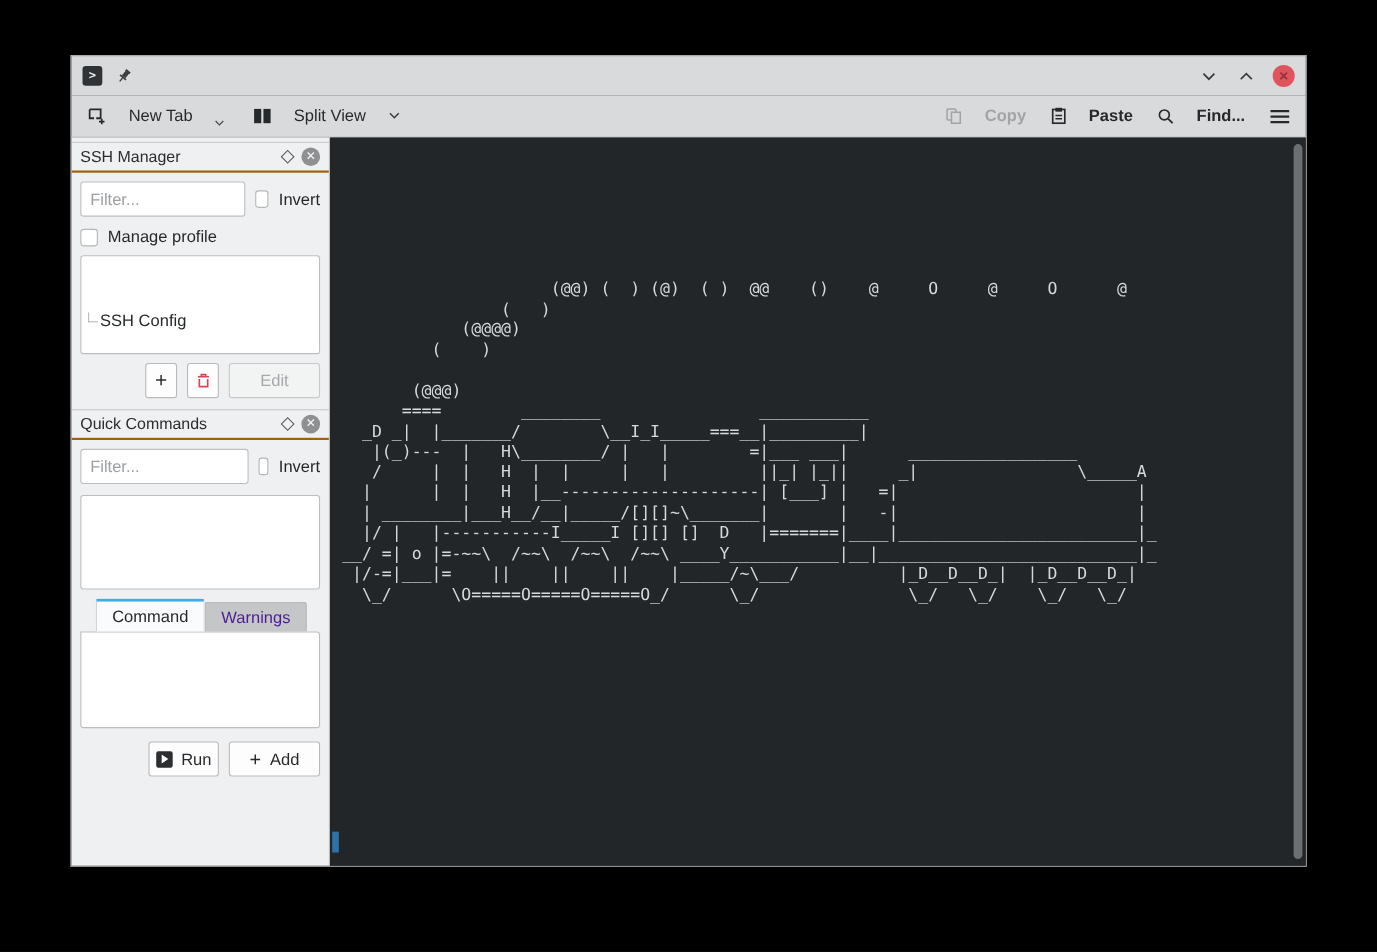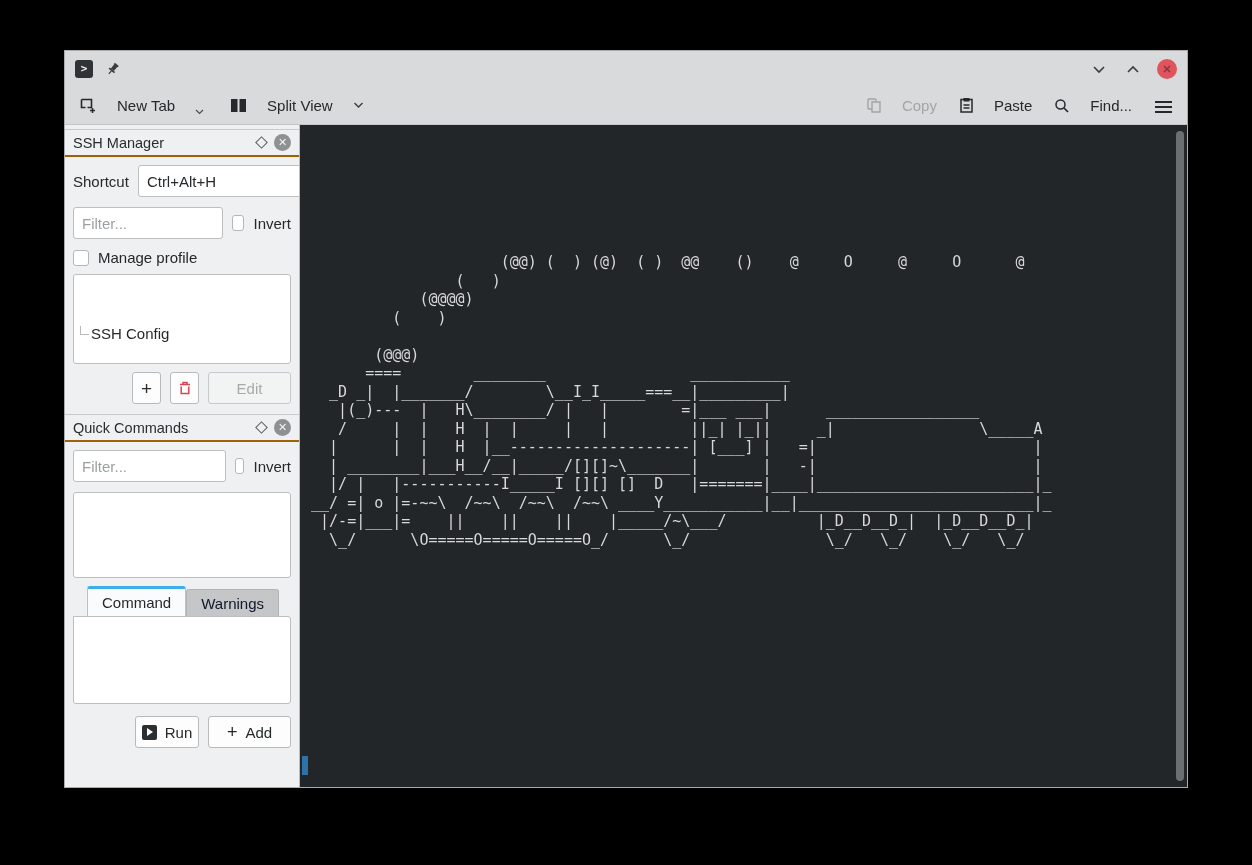--- a/index.html
+++ b/index.html
@@ -19,21 +19,21 @@
   .tb-right { margin-left:auto; display:flex; align-items:center; gap:14px; z-index:2; }
   .winbtn { width:20px; height:20px; display:flex; align-items:center; justify-content:center; }
   .closebtn { width:20px; height:20px; border-radius:50%; background:#e0545e;
               display:flex; align-items:center; justify-content:center; }
 
   
   .toolbar { height:38px; background:#d9dadb; border-bottom:1px solid #c3c4c5;
              display:flex; align-items:center; padding:0 14px; gap:26px; flex:0 0 auto; }
   .tool-btn { display:flex; align-items:center; gap:20px; font-size:15px; color:#26292b; }
   .tool-btn.disabled { color:#a2a4a6; }
-  .tool-right { margin-left:auto; display:flex; align-items:flex-end; gap:22px; }
+  .tool-right { margin-left:auto; display:flex; align-items:center; gap:22px;font-weight:bold; }
   .mini-chevron { transform:translateY(6px); }
 
   
   .main { flex:1; display:flex; min-height:0; }
 
   
   .sidebar { width:235px; background:#eff0f1; flex:0 0 auto; display:flex; flex-direction:column;
              border-right:1px solid #babbbc; overflow:hidden; }
   .panel-header { height:28px; display:flex; align-items:center; padding:0 8px;
                   border-bottom:2px solid #a16207; border-top:1px solid #c9cacb; gap:8px; }
@@ -61,21 +61,21 @@
   .btn-row { display:flex; justify-content:flex-end; gap:9px; margin-top:8px; }
   .sq { width:29px; }
   .btn.disabled { color:#a7a9ab; background:#f2f3f3; border-color:#c8c9ca; }
   .plus-glyph { font-size:19px; color:#2b2e30; line-height:1; }
 
   .tabs { display:flex; align-items:flex-end; margin-top:8px; }
   .tab { font-size:15px; padding:0 14px; display:flex; align-items:center; }
   .tab.active { background:#fafbfc; border:1px solid #bcbec0; border-bottom:none;
                 border-top:3px solid #3daee9; border-radius:3px 3px 0 0; height:30px; color:#26292b;margin-left:14px; }
   .tab.inactive { background:#c5c6c7; border:1px solid #b2b4b5; border-bottom:none;
-                  border-radius:3px 3px 0 0; height:27px; color:#0f172a; }
+                  border-radius:3px 3px 0 0; height:27px; color:#4c1d95; }
   .textarea-box { background:#fff; border:1px solid #bcbec0; height:88px; border-radius:0 3px 3px 3px; }
 
   .run-icon { width:15px; height:15px; background:#2c2f31; border-radius:2px; position:relative; }
   .run-icon:before { content:""; position:absolute; left:5px; top:3.5px; border-left:6px solid #fff;
                      border-top:4px solid transparent; border-bottom:4px solid transparent; }
 
   
   .terminal { flex:1; position:relative; background:#232629; overflow:hidden; }
   .term-pre { position:absolute; left:2px; top:128px; font-family:"DejaVu Sans Mono","Liberation Mono",monospace;
               font-size:15px; line-height:18.5px; color:#d6d8d9; white-space:pre; }
@@ -182,24 +182,20 @@
 
     <div class="sidebar">
 
       <div style="margin-top:4px;">
         <div class="panel-header">
           <span class="panel-title">SSH Manager</span>
           <span class="diamond"></span>
           <span class="panel-close">✕</span>
         </div>
         <div class="panel-body">
-          <div class="form-row">
-            <span class="lbl">Shortcut</span>
-            <input type="text" class="shortcut-input" value="Ctrl+Alt+H" style="">
-          </div>
           <div class="form-row" style="gap:9px;">
             <input type="text" class="filter-input" placeholder="Filter..." style="">
             <span class="checkbox"></span>
             <span class="lbl">Invert</span>
           </div>
           <div class="form-row" style="gap:9px; margin-bottom:8px;">
             <span class="checkbox"></span>
             <span class="lbl">Manage profile</span>
           </div>
           <div class="listbox" style="height:90px;">

